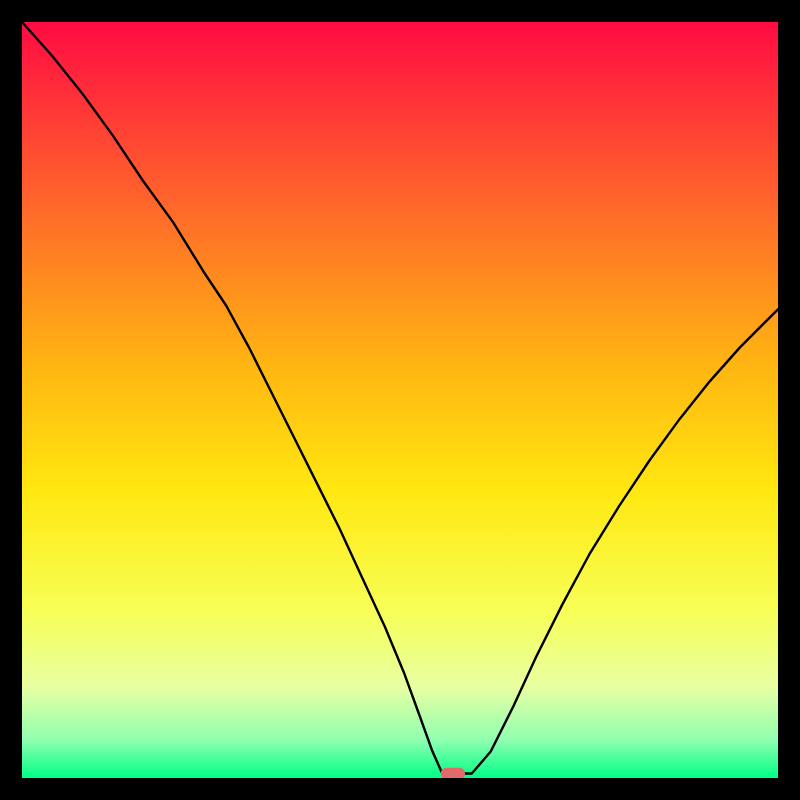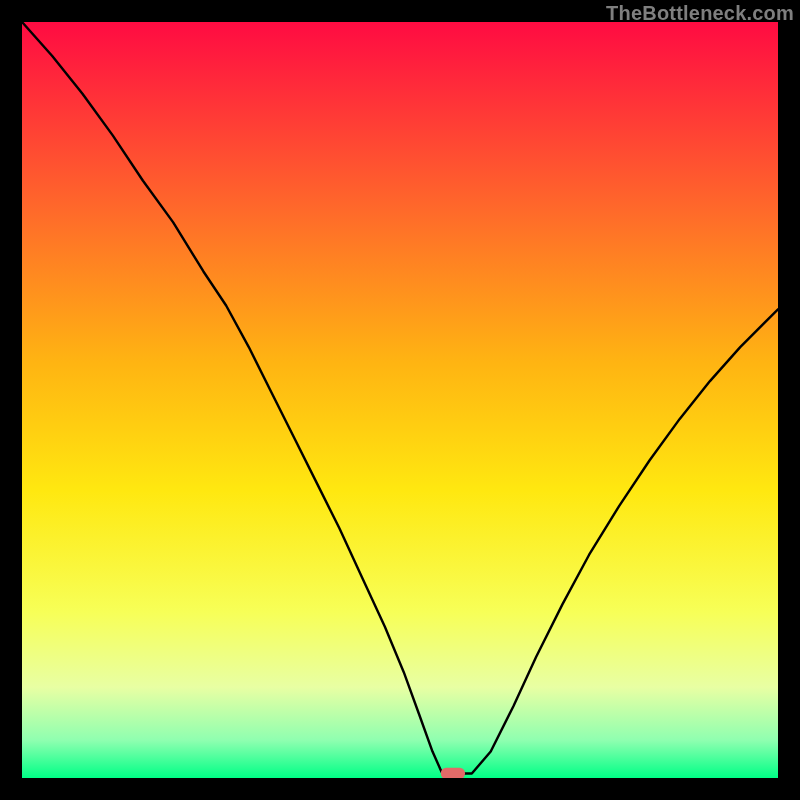--- a/index.html
+++ b/index.html
@@ -52,14 +52,13 @@
             <stop offset="88%" stop-color="#e8ffa3"></stop>
             <stop offset="95%" stop-color="#8fffb0"></stop>
             <stop offset="100%" stop-color="#00ff86"></stop>
           </linearGradient>
       </defs>
       <rect x="0" y="0" width="100" height="100" fill="url(#bg-grad)"></rect>
       <path fill="none" stroke="#000" stroke-width="0.32" stroke-linejoin="round" stroke-linecap="round" d="M0.000 0.000 L4.000 4.500 L8.000 9.500 L12.000 15.000 L16.000 21.000 L20.000 26.500 L24.000 33.000 L27.000 37.500 L30.000 43.000 L33.000 49.000 L36.000 55.000 L39.000 61.000 L42.000 67.000 L45.000 73.500 L48.000 80.000 L50.500 86.000 L52.500 91.500 L54.300 96.500 L55.500 99.200 L57.000 99.400 L59.500 99.400 L62.000 96.500 L65.000 90.500 L68.000 84.000 L71.500 77.000 L75.000 70.500 L79.000 64.000 L83.000 58.000 L87.000 52.500 L91.000 47.500 L95.000 43.000 L100.000 38.000"></path>
       <rect rx="0.7" ry="0.7" fill="#e26a68" x="55.400" y="98.650" width="3.2" height="1.5"></rect>
     </svg>
   </div>
-  <div class="watermark">TheBottleneck.com</div>
 </div>
 
 </body></html>

